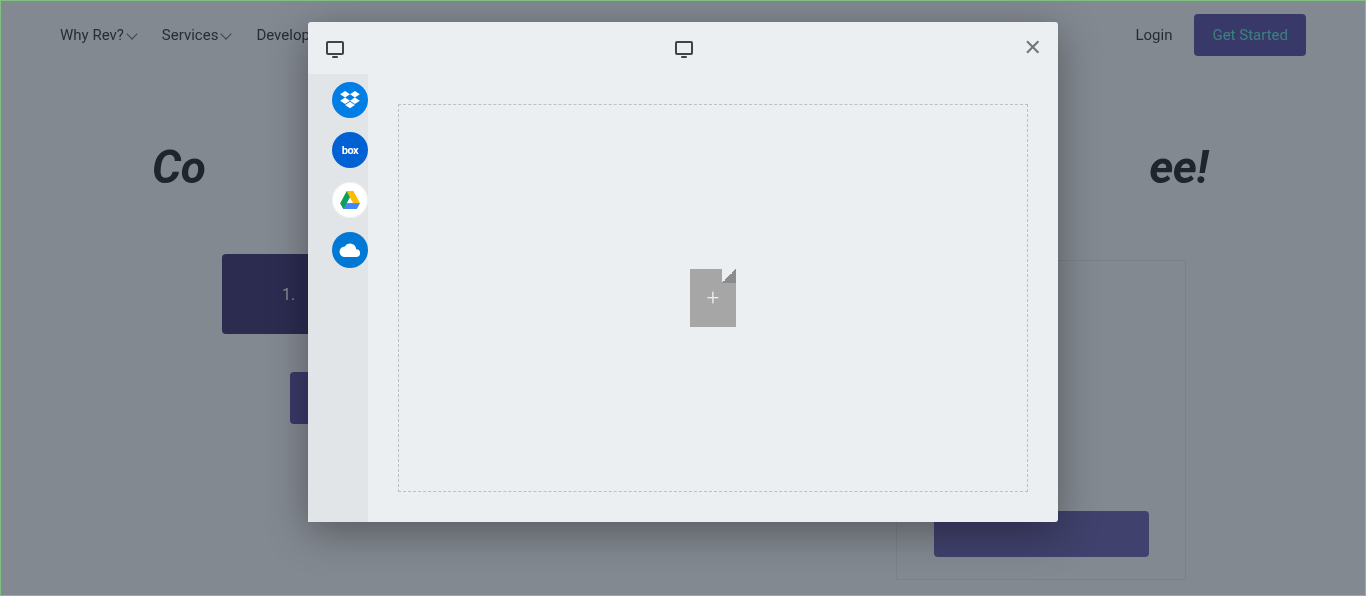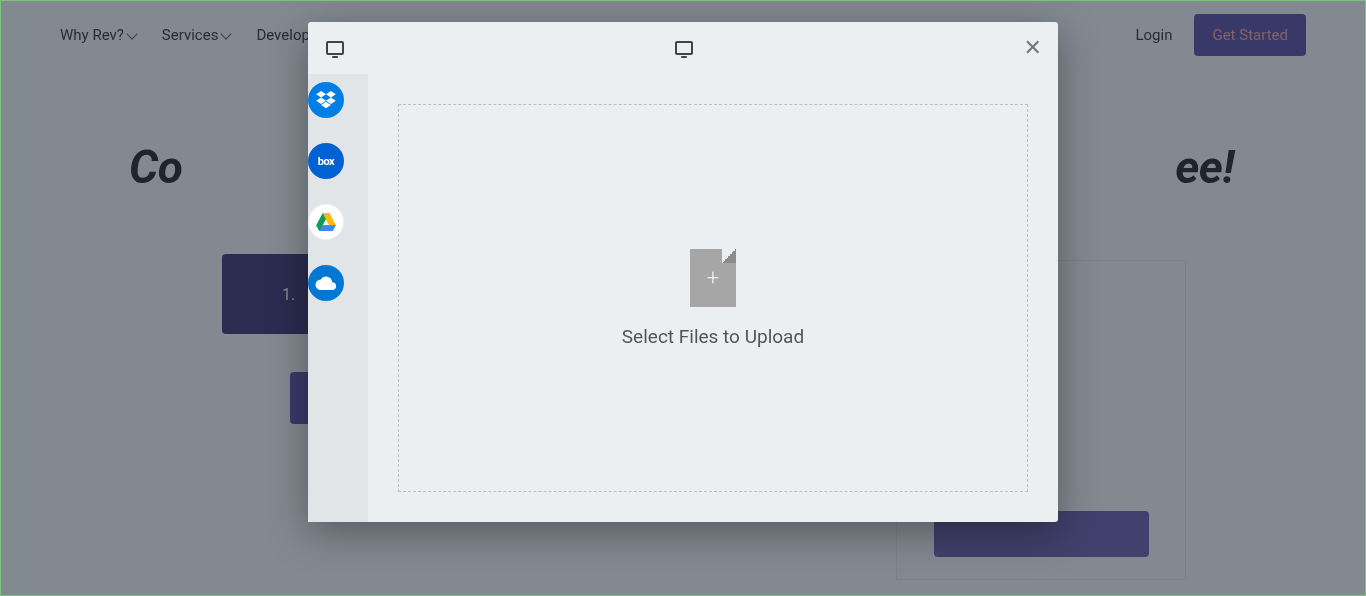--- a/index.html
+++ b/index.html
@@ -9,21 +9,21 @@
   .page { position: absolute; inset: 0; background: #fff; }
   .header {
     display: flex; align-items: center; justify-content: space-between;
     padding: 14px 60px;
   }
   .nav-left { display: flex; gap: 26px; align-items: center; }
   .nav-item { color: #333; font-size: 15px; display: inline-flex; align-items: center; gap: 4px; cursor: pointer; }
   .chev { width: 8px; height: 8px; border-right: 1.5px solid #666; border-bottom: 1.5px solid #666; transform: rotate(45deg); margin-top: -3px; }
   .nav-right { display: flex; gap: 22px; align-items: center; justify-content: center; }
   .login { color: #333; font-size: 15px; cursor: pointer; }
-  .cta { background: #5b4ea7; color: #fca5a5; padding: 12px 18px; border-radius: 4px; font-size: 15px; cursor: pointer; }
+  .cta { background: #5b4ea7; color: #5eead4; padding: 12px 18px; border-radius: 4px; font-size: 15px; cursor: pointer; }
 
   .hero { text-align: center; padding: 70px 40px 0; }
   .hero-title { font-size: 46px; font-weight: 700; font-style: italic; color: #222; letter-spacing: -0.5px; }
   .purple-bar { width: 720px; height: 80px; background: #3d3170; margin: 60px 0 0 222px; border-radius: 4px; color:#fff; display:flex; align-items:center; padding-left:60px; font-size:16px; }
   .purple-btn { width: 250px; height: 52px; background: #5b4ea7; margin: 38px 0 0 290px; border-radius: 4px; }
 
   .side-card { position:absolute; right:180px; top:260px; width:290px; height:320px; background:#fff; border:1px solid #eee; }
   .side-btn { width:215px; height:46px; background:#6c5fad; margin:250px auto 0; border-radius:4px; }
 
   
@@ -32,21 +32,21 @@
   
   .modal { position: absolute; left: 308px; top: 22px; width: 750px; height: 500px; background: #eceff1; border-radius: 3px; box-shadow: 0 10px 40px rgba(0,0,0,0.35); display: flex; flex-direction: column; }
   .modal-top { height: 52px; display: flex; align-items: center; justify-content: space-between; padding: 0 16px 0 18px; }
   .top-left, .top-center, .top-right { display:flex; align-items:center; justify-content:center; }
   .top-center { flex:1; }
   .monitor-icon { width:18px; height:14px; border:2px solid #424242; border-radius:2px; position:relative; }
   .monitor-icon::after { content:""; position:absolute; left:4px; right:4px; bottom:-5px; height:2px; background:#424242; border-radius:1px; }
   .close-x { font-size:22px; color:#777; cursor:pointer; line-height:1; font-weight:300; }
 
   .modal-body { flex:1; display:flex; }
-  .source-rail { width:60px; background:#e2e5e8; display:flex; flex-direction:column; align-items:flex-start; padding-top:8px; gap:25px; }
+  .source-rail { width:60px; background:#e2e5e8; display:flex; flex-direction:column; align-items:flex-end; padding-top:8px; gap:14px; }
   .src-btn { width:36px; height:36px; border-radius:50%; display:flex; align-items:center; justify-content:center; cursor:pointer; }
   .src-dropbox { background:#007ee5; }
   .src-box { background:#0061d5; color:#fff; font-size:11px; font-weight:700; letter-spacing:-0.5px; }
   .src-gdrive { background:#fff; box-shadow:0 0 0 1px rgba(0,0,0,0.06) inset; }
   .src-onedrive { background:#0078d4; }
 
   .dropzone-wrap { flex:1; padding: 30px; }
   .dropzone { width:100%; height:100%; border:1px dashed #bfbfbf; background:#eceff1; display:flex; flex-direction:column; align-items:center; justify-content:center; gap:18px; cursor:pointer; }
   .file-icon { width:46px; height:58px; background:#a6a6a6; position:relative; display:flex; align-items:center; justify-content:center; }
   .file-icon::before { content:""; position:absolute; top:0; right:0; width:14px; height:14px; background:linear-gradient(135deg, #eceff1 50%, #8c8c8c 50%); }
@@ -76,22 +76,22 @@
       </span>
     </div>
     <div class="nav-right">
       <span class="login">Login</span>
       <span class="cta">Get Started</span>
     </div>
   </div>
 
   <div class="hero">
     <div class="hero-title">
-      <span style="float:left; margin-left:89px">Co</span>
-      <span style="float:right; margin-right:92px">ee!</span>
+      <span style="float:left; margin-left:112px">Co</span>
+      <span style="float:right; margin-right:118px">ee!</span>
       <div style="clear:both"></div>
     </div>
   </div>
 
   <div class="purple-bar">
     <span>1.</span>
   </div>
   <div class="purple-btn"></div>
 
   <div class="side-card">
@@ -141,19 +141,18 @@
           <path d="M19 16H6a6 6 0 010-12 7 7 0 0113 3 4.5 4.5 0 010 9z"></path>
         </svg>
       </div>
     </div>
 
     <div class="dropzone-wrap">
       <div class="dropzone">
         <div class="file-icon">
           <span class="file-plus">+</span>
         </div>
-        <div class="dz-title">Select Files to Upload</div>
       </div>
     </div>
   </div>
 </div>
 
 <div class="frame"></div>
 
 </body></html>

